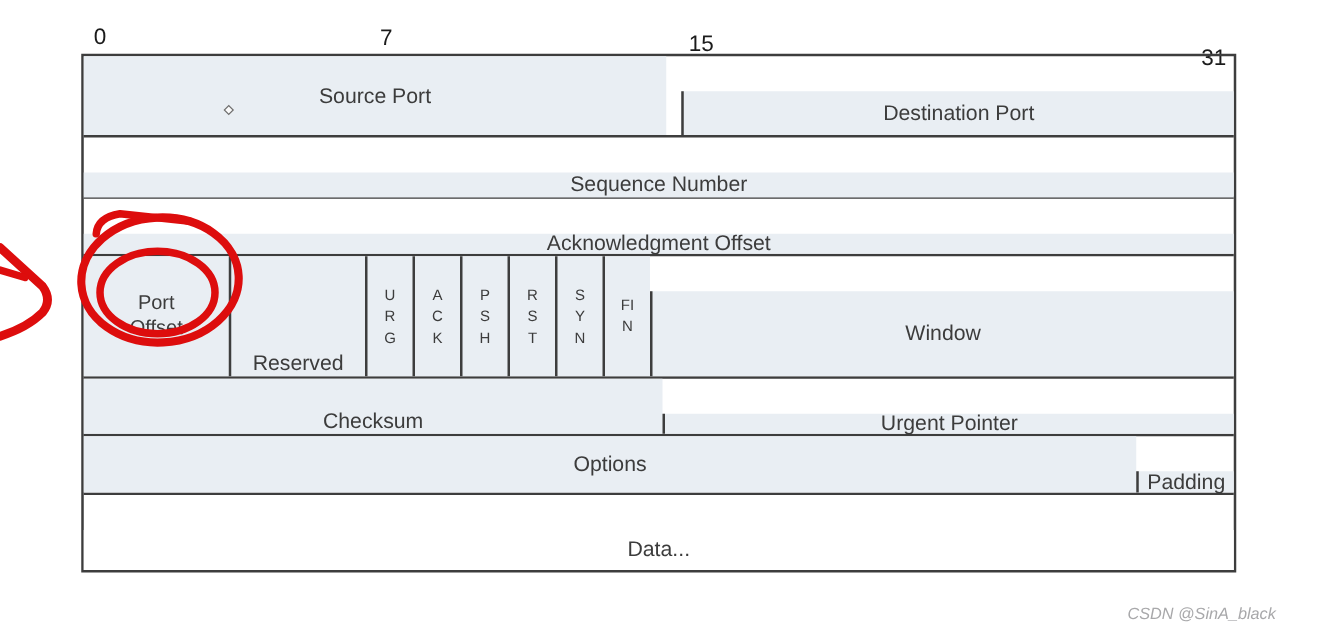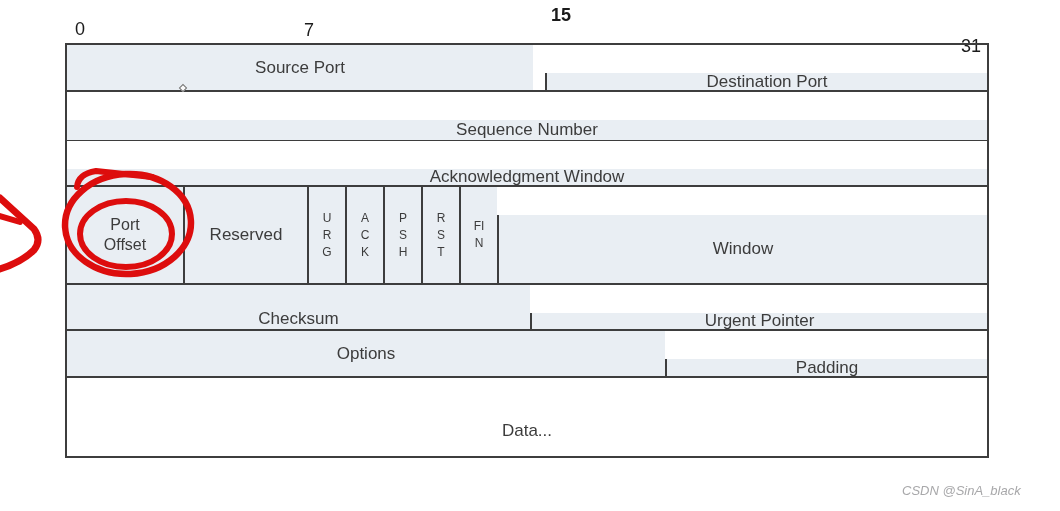--- a/index.html
+++ b/index.html
@@ -14,40 +14,40 @@
 
   
   .bit-label {
     position: absolute;
     font-size: 18px;
     color: #1b1b1b;
     line-height: 1;
   }
   .bit-0  { left: 75px;  top: 20px; }
   .bit-7  { left: 304px; top: 21px; }
-  .bit-15 { left: 551px; top: 6px; font-weight: bold; }
+  .bit-15 { left: 551px; top: 26px; }
   .bit-31 { left: 961px; top: 21px; margin-top: 16px; }
 
   
   .tbl {
     position: absolute;
     left: 65px; top: 43px;
     width: 924px; height: 415px;
     border: 2px solid #3d3d3d;
     box-sizing: border-box;
     display: flex;
     flex-direction: column;
   }
   .row {
     display: flex;
     box-sizing: border-box;
     border-bottom: 2px solid #3d3d3d;
     min-height: 0;
   }
-  .r1 { height: 47px; gap: 12px; }
+  .r1 { height: 65px; gap: 12px; }
   .r2 { height: 49px; align-items: center; }
   .r3 { height: 46px; }
   .r4 { height: 98px; }
   .r5 { height: 46px; }
   .r6 { height: 47px; }
   .r7 { flex: 1; border-bottom: none; justify-content: flex-end; }
 
   .cell {
     background: #e9eef3;
     display: flex;
@@ -59,24 +59,24 @@
     font-size: 17px;
     min-width: 0;
     text-align: center;
   }
   .cell:first-child { border-left: none; }
   .grow { flex: 1; margin-top: 28px; }
 
   
   .r1 .c-src { width: 466px; }
   .r4 .c-dataoffset { width: 116px; }
-  .r4 .c-reserved   { width: 124px; }
+  .r4 .c-reserved   { width: 109px; align-items: flex-end; }
   .r4 .c-flag       { width: 38px; }
   .r5 .c-checksum   { width: 463px; align-items: flex-end; }
-  .r6 .c-options    { width: 598px; }
+  .r6 .c-options    { width: 842px; }
   .r7 .c-data       { background: #ffffff; }
 
   .dataoffset-label {
     display: inline-block;
     max-width: 54px;
     font-size: 16px;
     line-height: 1.25;
   }
   .vflag {
     display: inline-block;
@@ -136,21 +136,21 @@
     </div>
 
     <div class="row r2">
       <div class="cell grow">
         <span>Sequence Number</span>
       </div>
     </div>
 
     <div class="row r3">
       <div class="cell grow">
-        <span>Acknowledgment Window</span>
+        <span>Acknowledgment Offset</span>
       </div>
     </div>
 
     <div class="row r4">
       <div class="cell c-dataoffset">
         <span class="dataoffset-label">Port Offset</span>
       </div>
       <div class="cell c-reserved">
         <span>Reserved</span>
       </div>
@@ -158,20 +158,23 @@
         <span class="vflag">URG</span>
       </div>
       <div class="cell c-flag">
         <span class="vflag">ACK</span>
       </div>
       <div class="cell c-flag">
         <span class="vflag">PSH</span>
       </div>
       <div class="cell c-flag">
         <span class="vflag">RST</span>
+      </div>
+      <div class="cell c-flag">
+        <span class="vflag">SYN</span>
       </div>
       <div class="cell c-flag">
         <span class="vflag">FIN</span>
       </div>
       <div class="cell grow">
         <span>Window</span>
       </div>
     </div>
 
     <div class="row r5">

